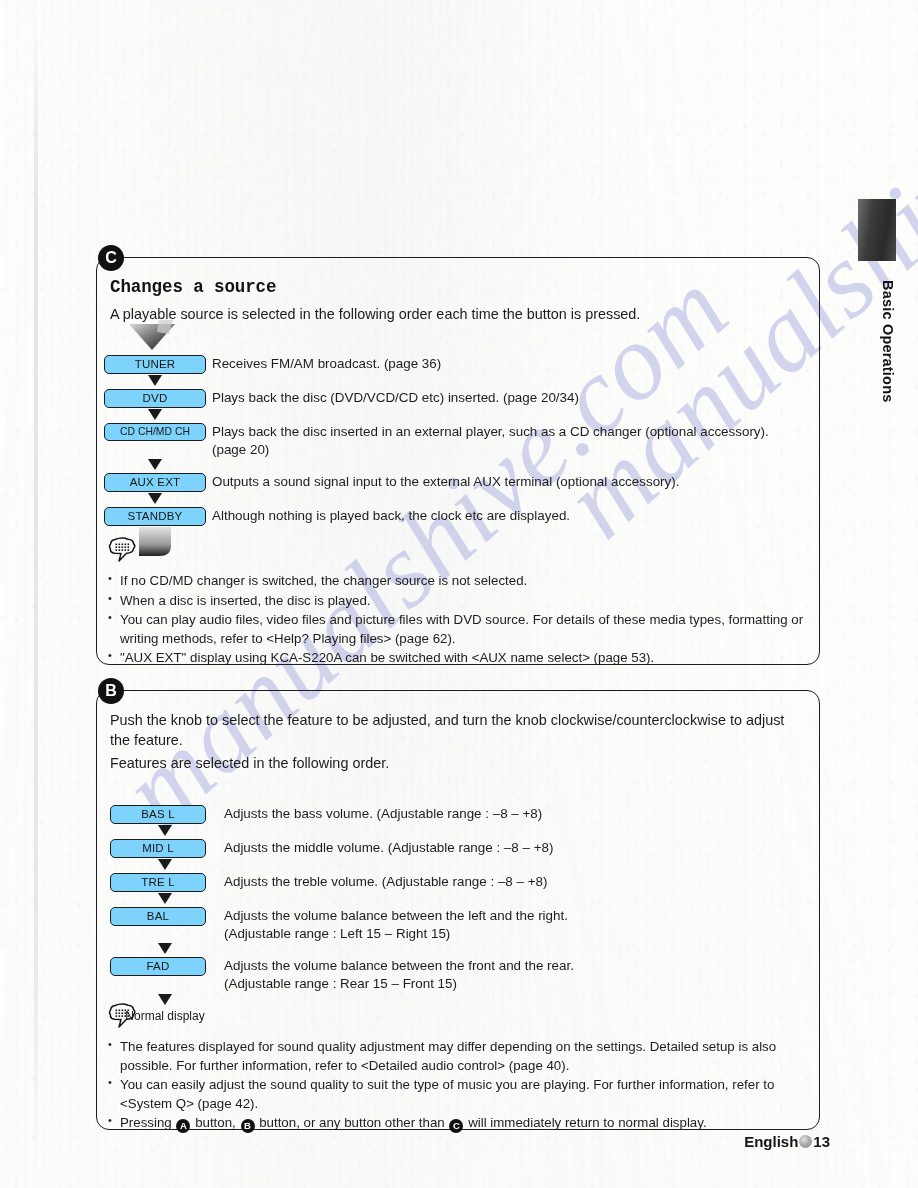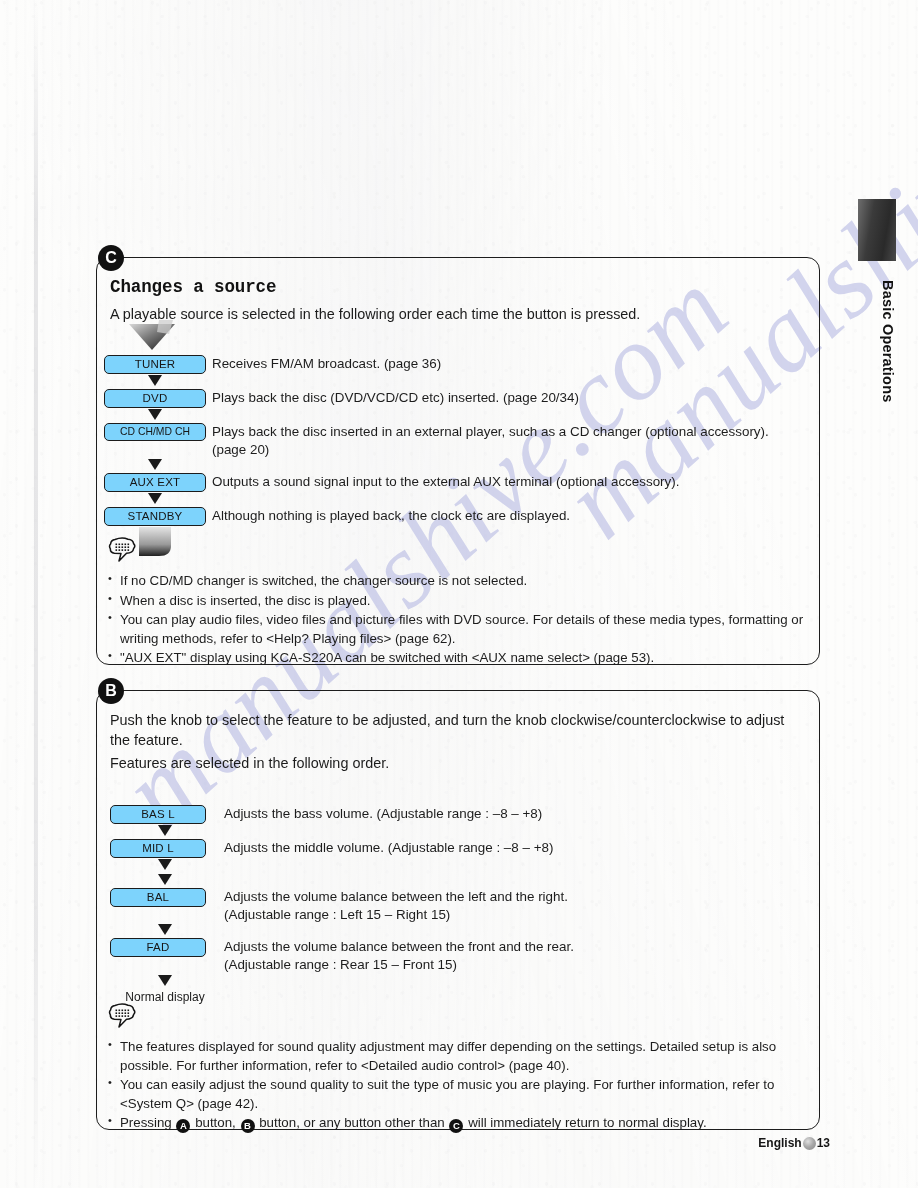--- a/index.html
+++ b/index.html
@@ -282,21 +282,21 @@
   }
 
   
   #footer {
     position: absolute;
     right: 88px;
     bottom: 38px;
     display: flex;
     align-items: center;
     gap: 1px;
-    font-size: 12px;
+    font-size: 15px;
     font-weight: bold;
     color: #151515;
     margin-top: 20px;
   }
   #footer-dot {
     width: 13px;
     height: 13px;
     border-radius: 50%;
     background: radial-gradient(circle at 38% 34%, #e0e0e0 0%, #a8a8a8 48%, #888 100%);
   }
@@ -455,20 +455,24 @@
     <div class="flow-row">
       <div class="flow-chip">MID L</div>
       <div class="flow-desc">Adjusts the middle volume. (Adjustable range : –8 – +8)</div>
     </div>
     <div class="flow-arrow">
       <svg width="16" height="13" viewBox="0 0 16 13" aria-hidden="true">
           <path d="M1 1 L15 1 L8 12 Z" fill="#1a1a1a"></path>
         </svg>
     </div>
 
+    <div class="flow-row">
+      <div class="flow-chip">TRE L</div>
+      <div class="flow-desc">Adjusts the treble volume. (Adjustable range : –8 – +8)</div>
+    </div>
     <div class="flow-arrow">
       <svg width="16" height="13" viewBox="0 0 16 13" aria-hidden="true">
           <path d="M1 1 L15 1 L8 12 Z" fill="#1a1a1a"></path>
         </svg>
     </div>
 
     <div class="flow-row">
       <div class="flow-chip">BAL</div>
       <div class="flow-desc" style="white-space:pre-line;">Adjusts the volume balance between the left and the right.
 (Adjustable range : Left 15 – Right 15)</div>

